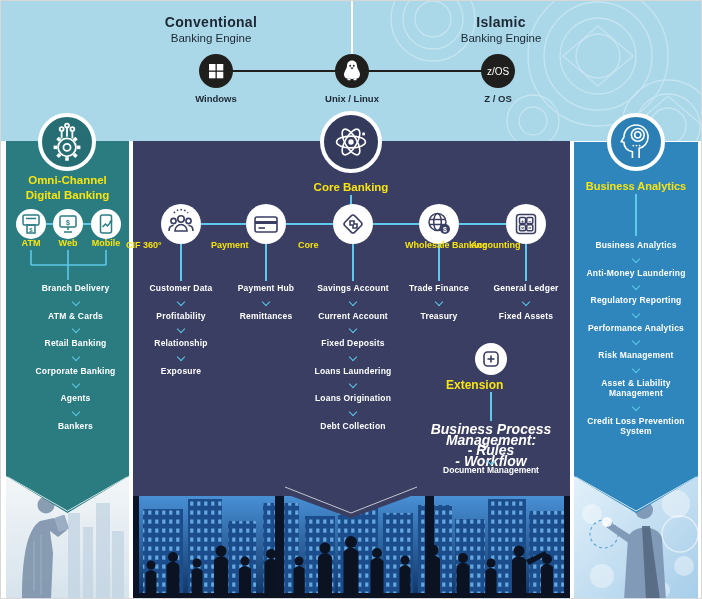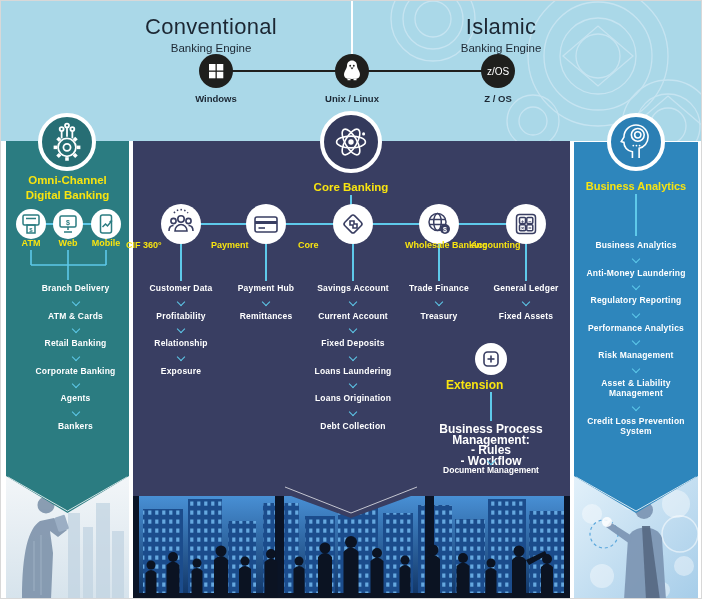--- a/index.html
+++ b/index.html
@@ -8,21 +8,21 @@
     --dark-text:#1c2733; --platform-circle:#1f1f1d;
   }
   *{margin:0;padding:0;box-sizing:border-box;}
   body{background:#fff;font-family:"Liberation Sans",sans-serif;}
   .page{position:relative;width:702px;height:599px;background:#fff;overflow:hidden;border:1px solid #d8d8d8;}
 
   
   .header{position:absolute;left:0;top:0;width:702px;height:140px;background:var(--header-bg);}
   .pattern{position:absolute;right:0;top:0;}
   .engine{position:absolute;text-align:center;}
-  .engine .etitle{font-size:22px;font-weight:400;color:var(--dark-text);letter-spacing:.3px;}
+  .engine .etitle{font-size:14px;font-weight:700;color:var(--dark-text);letter-spacing:.3px;}
   .engine .esub{font-size:11.5px;color:var(--dark-text);margin-top:2px;}
   .eng-conv{left:115px;top:13px;width:190px;}
   .eng-islm{left:425px;top:13px;width:150px;}
   .hline{position:absolute;left:215px;top:69px;width:282px;height:2px;background:var(--platform-circle);}
   .vline-top{position:absolute;left:350px;top:0;width:2px;height:53px;background:#fff;}
   .pnode{position:absolute;top:53px;width:70px;text-align:center;}
   .pcircle{width:34px;height:34px;border-radius:50%;background:var(--platform-circle);margin:0 auto;display:flex;align-items:center;justify-content:center;}
   .plabel{margin-top:5px;font-size:9.5px;font-weight:800;color:var(--dark-text);}
 
   
@@ -67,21 +67,21 @@
   
   .connector{position:absolute;left:132px;top:194px;z-index:3;}
   .mod-circle{position:absolute;top:203px;width:40px;height:40px;border-radius:50%;background:#fff;z-index:4;display:flex;align-items:center;justify-content:center;}
   .mod-label{position:absolute;top:239px;width:110px;text-align:left;font-size:9px;font-weight:800;color:var(--yellow);z-index:4;}
   .mod-list{width:110px;top:282px;}
 
   
   .ext-circle{position:absolute;left:474px;top:342px;width:32px;height:32px;border-radius:50%;background:#fff;z-index:4;display:flex;align-items:center;justify-content:center;}
   .ext-label{position:absolute;left:445px;top:377px;width:90px;font-size:12px;font-weight:800;color:var(--yellow);z-index:4;}
   .ext-line{position:absolute;left:489px;top:391px;width:2px;height:29px;background:var(--line-blue);z-index:4;}
-  .bpm{position:absolute;left:400px;top:423px;width:180px;text-align:center;color:#fff;font-size:12px;line-height:10.5px;font-weight:bold;z-index:4;}
+  .bpm{position:absolute;left:400px;top:423px;width:180px;text-align:center;color:#fff;font-size:14px;line-height:10.5px;font-weight:bold;z-index:4;font-style:italic;}
   .ext-chev{position:absolute;left:487px;top:452px;z-index:4;}
   .docmgmt{position:absolute;left:400px;top:464px;width:180px;text-align:center;color:#fff;font-size:8.5px;font-weight:bold;z-index:4;}
 
   .rstub{position:absolute;left:634px;top:193px;width:2px;height:42px;background:var(--line-blue);z-index:3;}
 </style>
 </head>
 <body>
 
 <div class="page">
 

